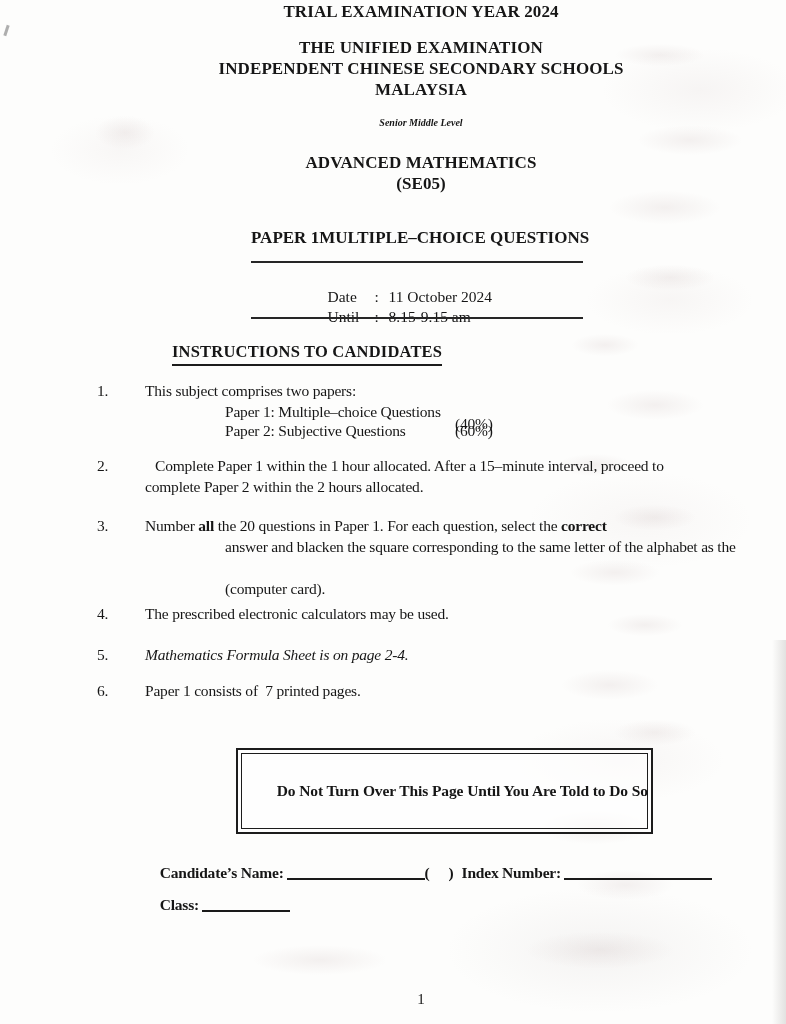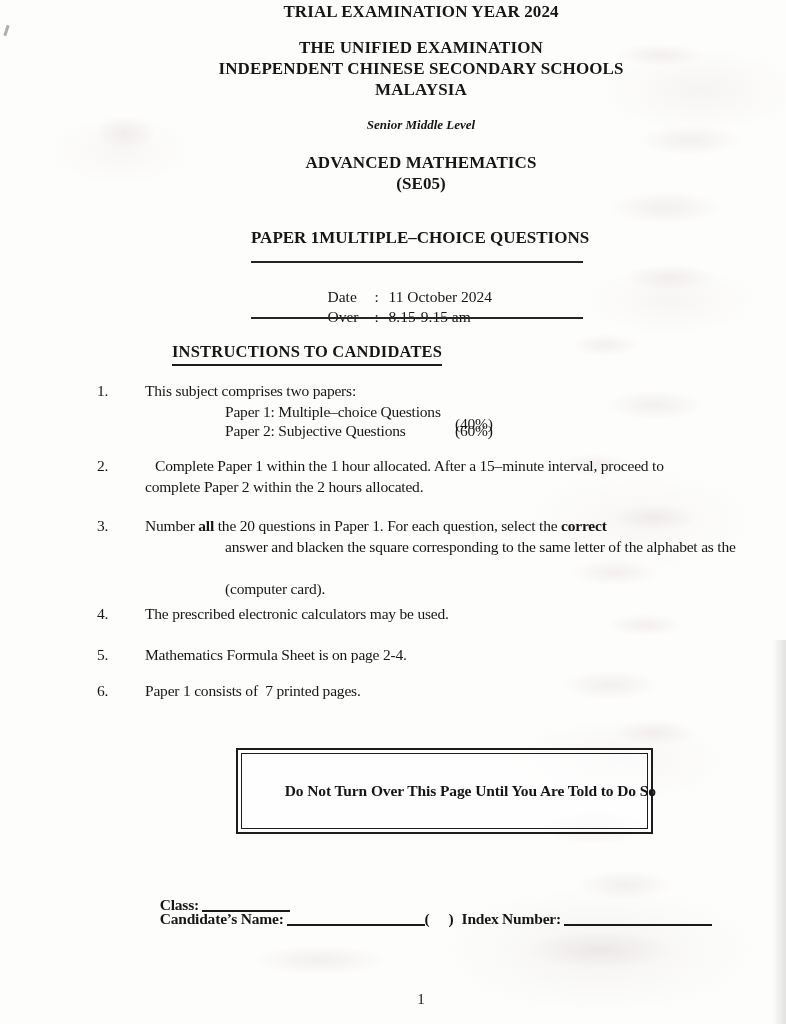--- a/index.html
+++ b/index.html
@@ -21,21 +21,21 @@
       radial-gradient(140px 60px at 700px 90px, rgba(190,170,170,0.10), transparent 70%),
       radial-gradient(120px 50px at 670px 300px, rgba(190,170,170,0.09), transparent 70%),
       radial-gradient(160px 70px at 640px 520px, rgba(190,170,170,0.08), transparent 70%),
       radial-gradient(150px 60px at 620px 760px, rgba(190,170,170,0.09), transparent 70%),
       radial-gradient(220px 90px at 600px 950px, rgba(170,160,160,0.10), transparent 70%),
       radial-gradient(100px 50px at 120px 150px, rgba(190,170,170,0.08), transparent 70%);
     pointer-events: none;
   }
   .c { position: absolute; left: 56px; width: 730px; text-align: center; }
   .h-bold { font-weight: bold; font-size: 17px; letter-spacing: 0.1px; white-space: pre; }
-  .h-italic { font-weight: bold; font-style: italic; font-size: 13px; white-space: pre; }
+  .h-italic { font-weight: bold; font-style: italic; font-size: 10px; white-space: pre; }
   .line { position: absolute; font-size: 15.5px; letter-spacing: -0.2px; white-space: pre; line-height: 20px; }
   .b { font-weight: bold; }
   .paper-row {
     position: absolute;
     left: 251px; top: 228px; width: 334px;
     display: flex; justify-content: space-between;
     font-weight: bold; font-size: 17px; white-space: pre;
   }
   .rule { position: absolute; left: 251px; width: 332px; border-top: 2px solid #262626; }
   .sched { position: absolute; left: 312px; font-size: 15.5px; white-space: pre; }
@@ -46,21 +46,21 @@
     font-weight: bold; font-size: 16.5px; letter-spacing: 0.2px;
     border-bottom: 2px solid #1c1c1c; padding-bottom: 2px; white-space: pre;
   }
   .notice-outer {
     position: absolute; top: 748px; left: 236px; width: 407px;
     border: 2px solid #1c1c1c; padding: 3px;
     background: rgba(255,255,255,0.6);
   }
   .notice-inner {
     border: 1px solid #1c1c1c;
-    padding: 10px 20px;
+    padding: 10px 12px;
     text-align: center;
     font-weight: bold; font-size: 15.5px; letter-spacing: -0.1px; white-space: pre;
   }
   .blank {
     display: inline-block;
     border-bottom: 2px solid #1a1a1a;
     height: 13px;
     vertical-align: -2px;
     margin-left: 3px;
   }
@@ -113,21 +113,21 @@
   <div class="paper-row">
     <span>PAPER 1</span>
     <span>MULTIPLE–CHOICE QUESTIONS</span>
   </div>
 
   <div class="rule" style="top:261px;"></div>
   <div class="sched" style="top:270px;">
     <span class="slabel">Date</span><span class="scolon">:</span><span>11 October 2024</span>
   </div>
   <div class="sched" style="top:290px;">
-    <span class="slabel">Over</span><span class="scolon">:</span><span>8.15-9.15 am</span>
+    <span class="slabel">Until</span><span class="scolon">:</span><span>8.15-9.15 am</span>
   </div>
   <div class="rule" style="top:317px;"></div>
 
   <div class="instr-h">INSTRUCTIONS TO CANDIDATES</div>
 
   <div class="line" style="top:381px;left:97px;">1.</div>
   <div class="line" style="top:381px;left:145px;">This subject comprises two papers:</div>
   <div class="line" style="top:402px;left:225px;">Paper 1: Multiple–choice Questions</div>
   <div class="line" style="top:414px;left:455px;">(40%)</div>
   <div class="line" style="top:421px;left:225px;">Paper 2: Subjective Questions</div>
@@ -139,32 +139,32 @@
 
   <div class="line" style="top:516px;left:97px;">3.</div>
   <div class="line" style="top:516px;left:145px;"><span>Number </span><span class="b">all</span><span> the 20 questions in Paper 1. For each question, select the </span><span class="b">correct</span></div>
   <div class="line" style="top:537px;left:225px;">answer and blacken the square corresponding to the same letter of the alphabet as the</div>
   <div class="line" style="top:579px;left:225px;">(computer card).</div>
 
   <div class="line" style="top:604px;left:97px;">4.</div>
   <div class="line" style="top:604px;left:145px;">The prescribed electronic calculators may be used.</div>
 
   <div class="line" style="top:645px;left:97px;">5.</div>
-  <div class="line" style="top:645px;left:145px;">Mathematics Formula Sheet is on page 2-4.</div>
+  <div class="line" style="top:645px;left:145px;font-style:italic;">Mathematics Formula Sheet is on page 2-4.</div>
 
   <div class="line" style="top:681px;left:97px;">6.</div>
   <div class="line" style="top:681px;left:145px;">Paper 1 consists of  7 printed pages.</div>
 
   <div class="notice-outer">
     <div class="notice-inner">
       <span>Do Not Turn Over This Page Until You Are Told to Do So</span>
     </div>
   </div>
 
-  <div class="line" style="top:889px;left:145px;font-family:Liberation Serif, serif;">
+  <div class="line" style="top:843px;left:145px;font-family:Liberation Serif, serif;">
     <span class="b">Candidate’s Name:</span><span class="blank" style="width:138px;"></span><span class="b">(</span><span class="gap" style="width:19px;"></span><span class="b">)</span><span class="gap" style="width:8px;"></span><span class="b">Index Number:</span><span class="blank" style="width:148px;"></span>
   </div>
   <div class="line" style="top:875px;left:145px;text-align:right;">
     <span class="b">Class:</span><span class="blank" style="width:88px;"></span>
   </div>
 
   <div class="c" style="top:991px;font-size:15px;">1</div>
 
 </div>
 

